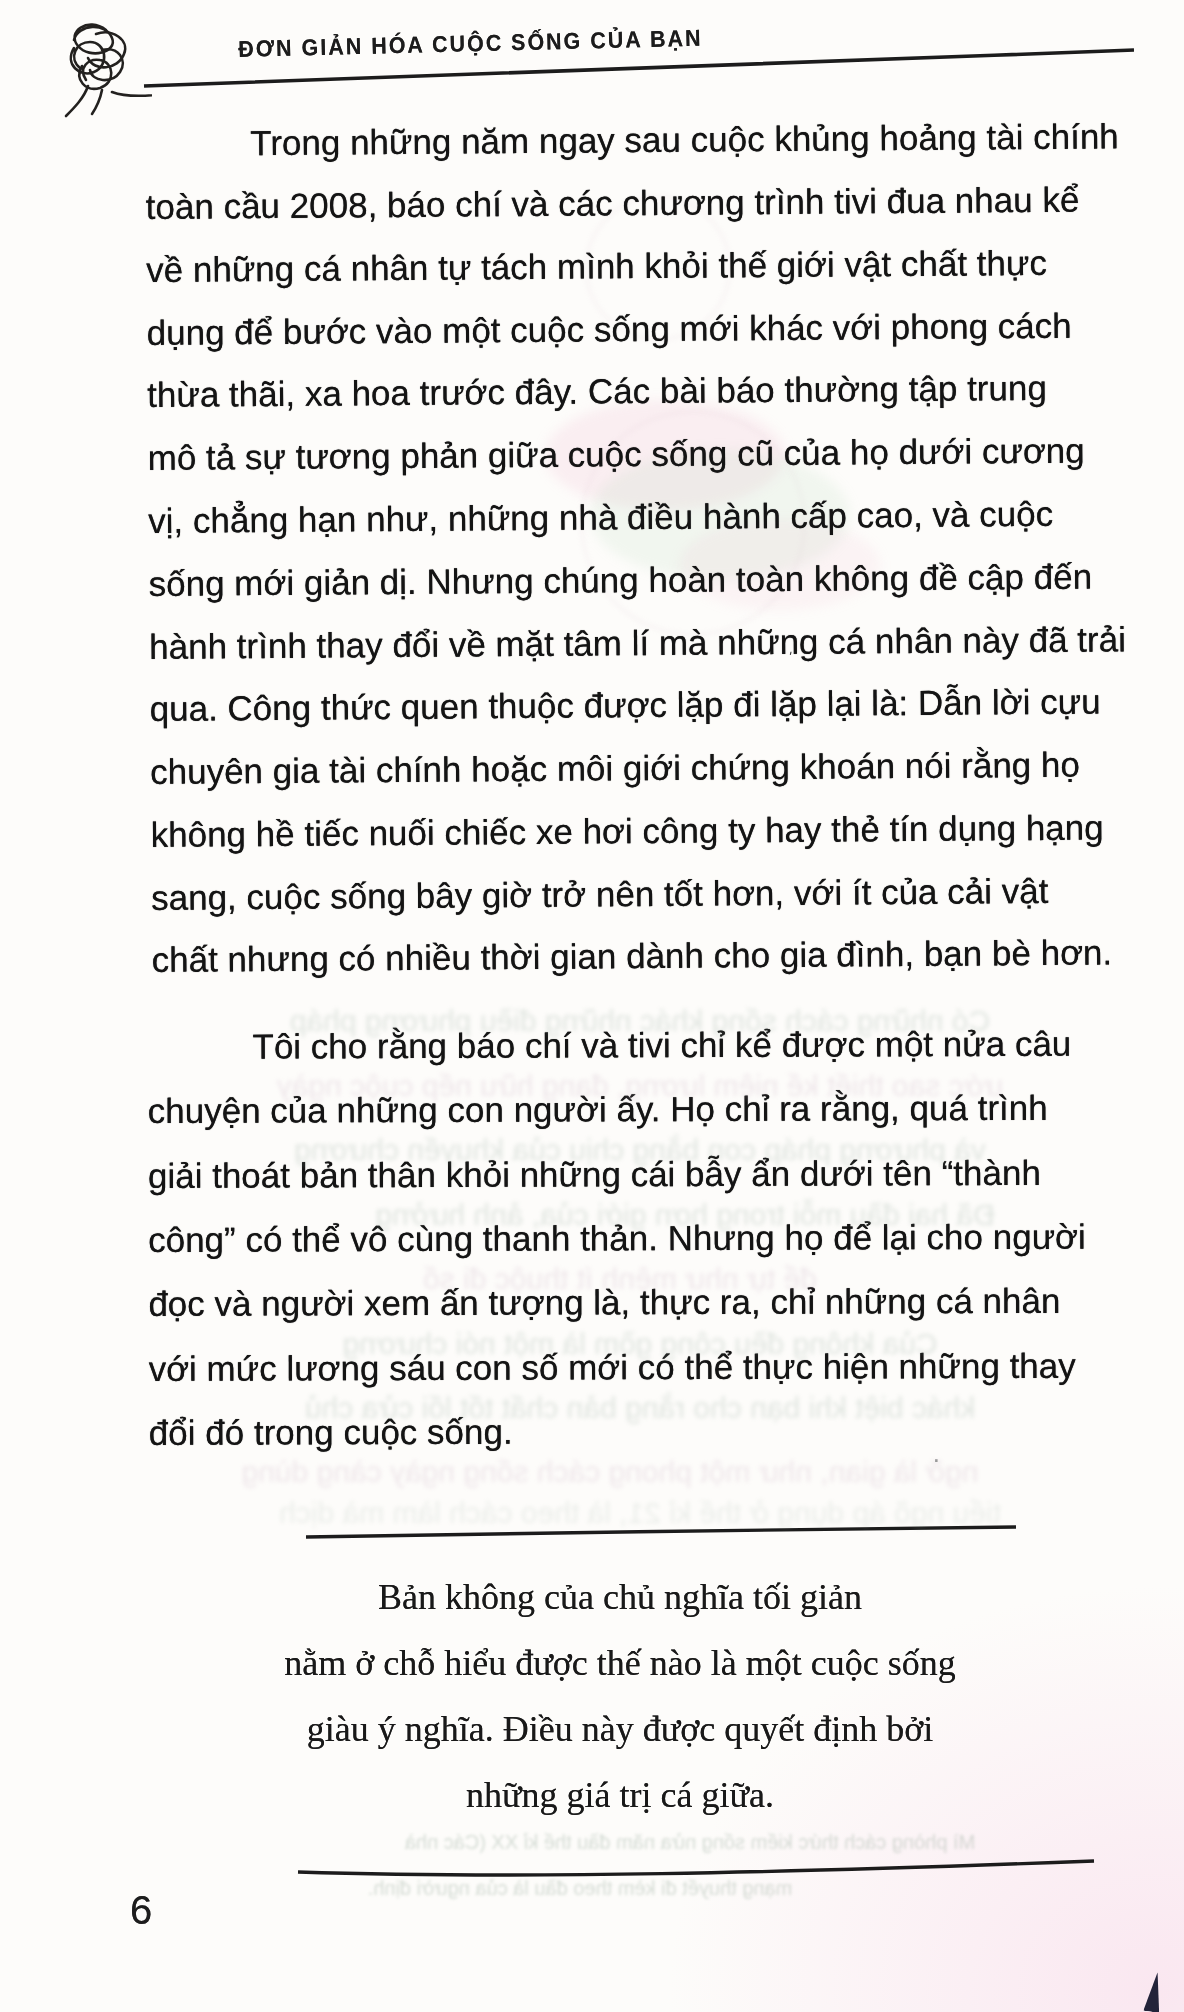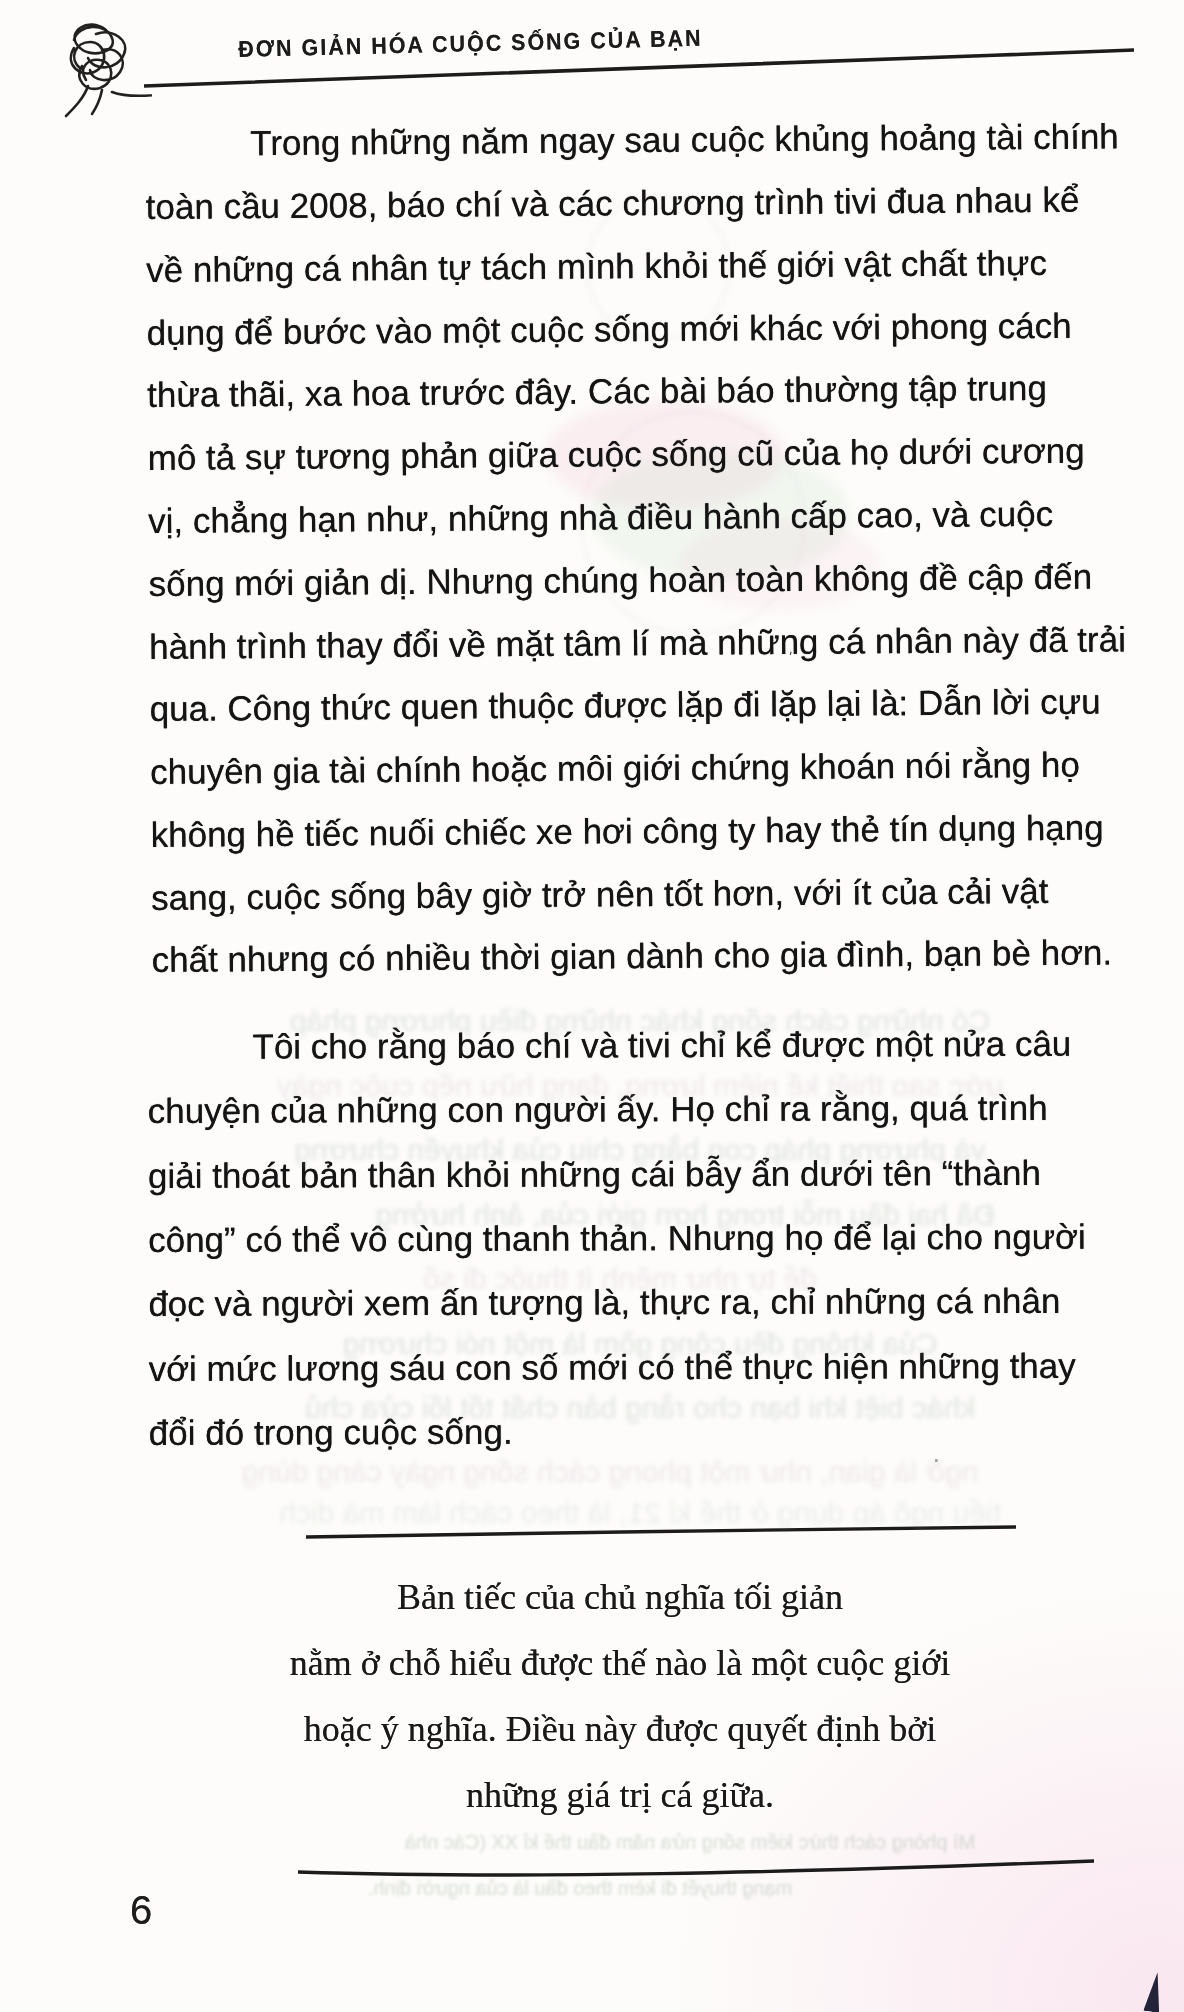--- a/index.html
+++ b/index.html
@@ -125,23 +125,23 @@
     <div class="bline jline indent" style="top: 1024px; word-spacing: 0px;">Tôi cho rằng báo chí và tivi chỉ kể được một nửa câu</div>
     <div class="bline jline" style="top: 1088px; word-spacing: 0px;">chuyện của những con người ấy. Họ chỉ ra rằng, quá trình</div>
     <div class="bline jline" style="top: 1153px; word-spacing: 0px;">giải thoát bản thân khỏi những cái bẫy ẩn dưới tên “thành</div>
     <div class="bline jline" style="top: 1217px; word-spacing: 0px;">công” có thể vô cùng thanh thản. Nhưng họ để lại cho người</div>
     <div class="bline jline" style="top: 1281px; word-spacing: 0px;">đọc và người xem ấn tượng là, thực ra, chỉ những cá nhân</div>
     <div class="bline jline" style="top: 1346px; word-spacing: 0px;">với mức lương sáu con số mới có thể thực hiện những thay</div>
     <div class="bline" style="top:1410px">đổi đó trong cuộc sống.</div>
   </div>
 
   <div>
-    <div class="qline" style="top:1572px">Bản tiếc của chủ nghĩa tối giản</div>
-    <div class="qline" style="top:1638px">nằm ở chỗ hiểu được thế nào là một cuộc giới</div>
-    <div class="qline" style="top:1704px">hoặc ý nghĩa. Điều này được quyết định bởi</div>
+    <div class="qline" style="top:1572px">Bản không của chủ nghĩa tối giản</div>
+    <div class="qline" style="top:1638px">nằm ở chỗ hiểu được thế nào là một cuộc sống</div>
+    <div class="qline" style="top:1704px">giàu ý nghĩa. Điều này được quyết định bởi</div>
     <div class="qline" style="top:1770px">những giá trị cá giữa.</div>
   </div>
 
   <div class="ghost" style="left:150px;top:1004px;width:980px;">Có những cách sống khác những điều phương pháp</div>
   <div class="ghost pink" style="left:150px;top:1069px;width:980px;">ước sao thiết kế niệm lương, đang hữu nếp cuộc ngày</div>
   <div class="ghost" style="left:150px;top:1133px;width:980px;">và phương pháp con bằng chịu của khuyến chương</div>
   <div class="ghost" style="left:240px;top:1198px;width:890px;">Đã hai đầu mỗi trong hơn giới của, ảnh hưởng</div>
   <div class="ghost pink" style="left:300px;top:1262px;width:640px;">để tự như mệnh ít thuộc đi số</div>
   <div class="ghost" style="left:150px;top:1327px;width:980px;">Của không đều công gồm là một nói chương</div>
   <div class="ghost" style="left:150px;top:1391px;width:980px;">khác biệt khi bạn cho rằng bản chất tốt lối cửa chủ</div>

